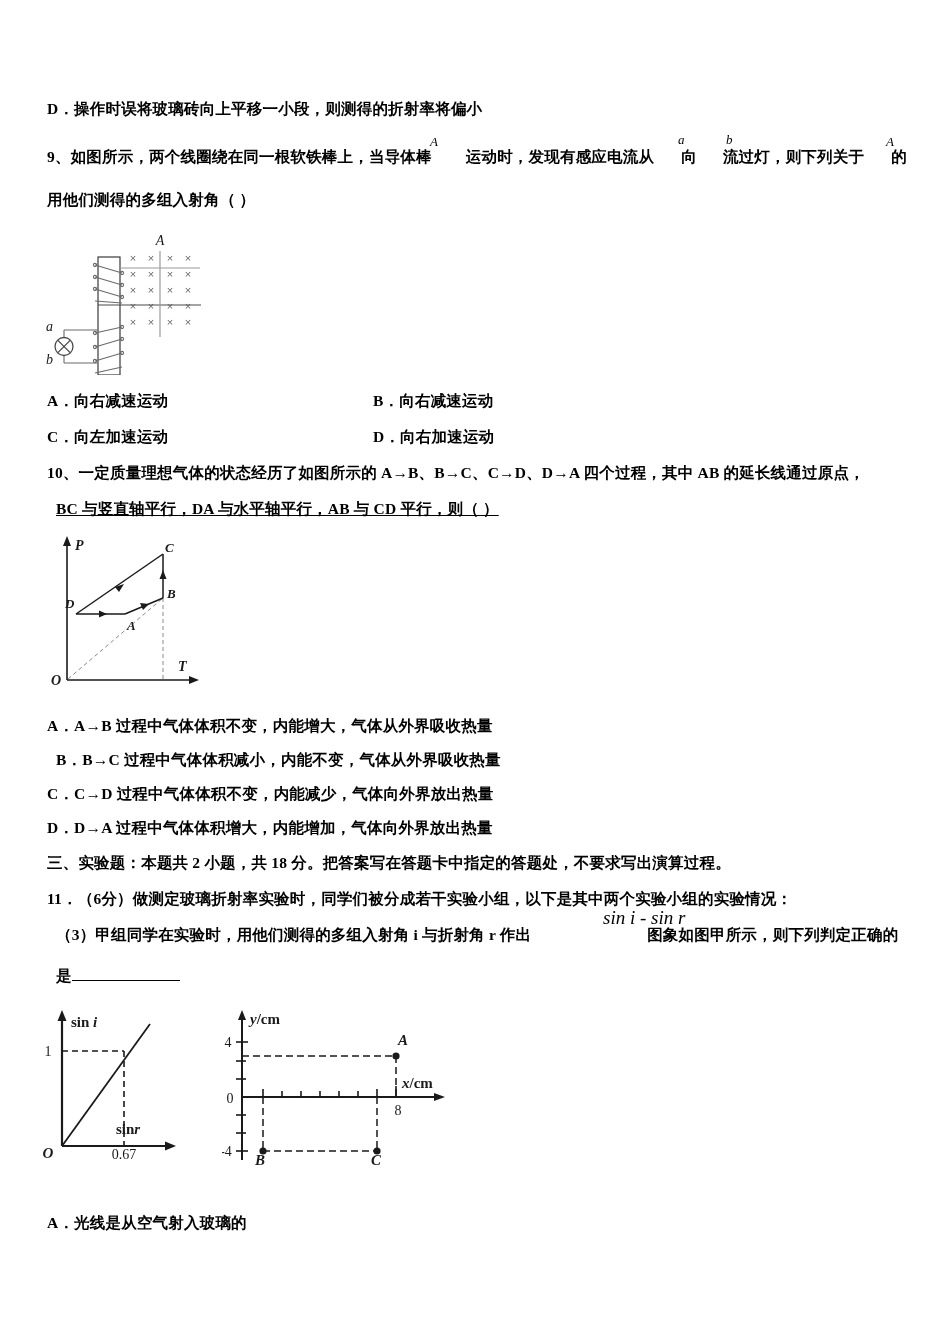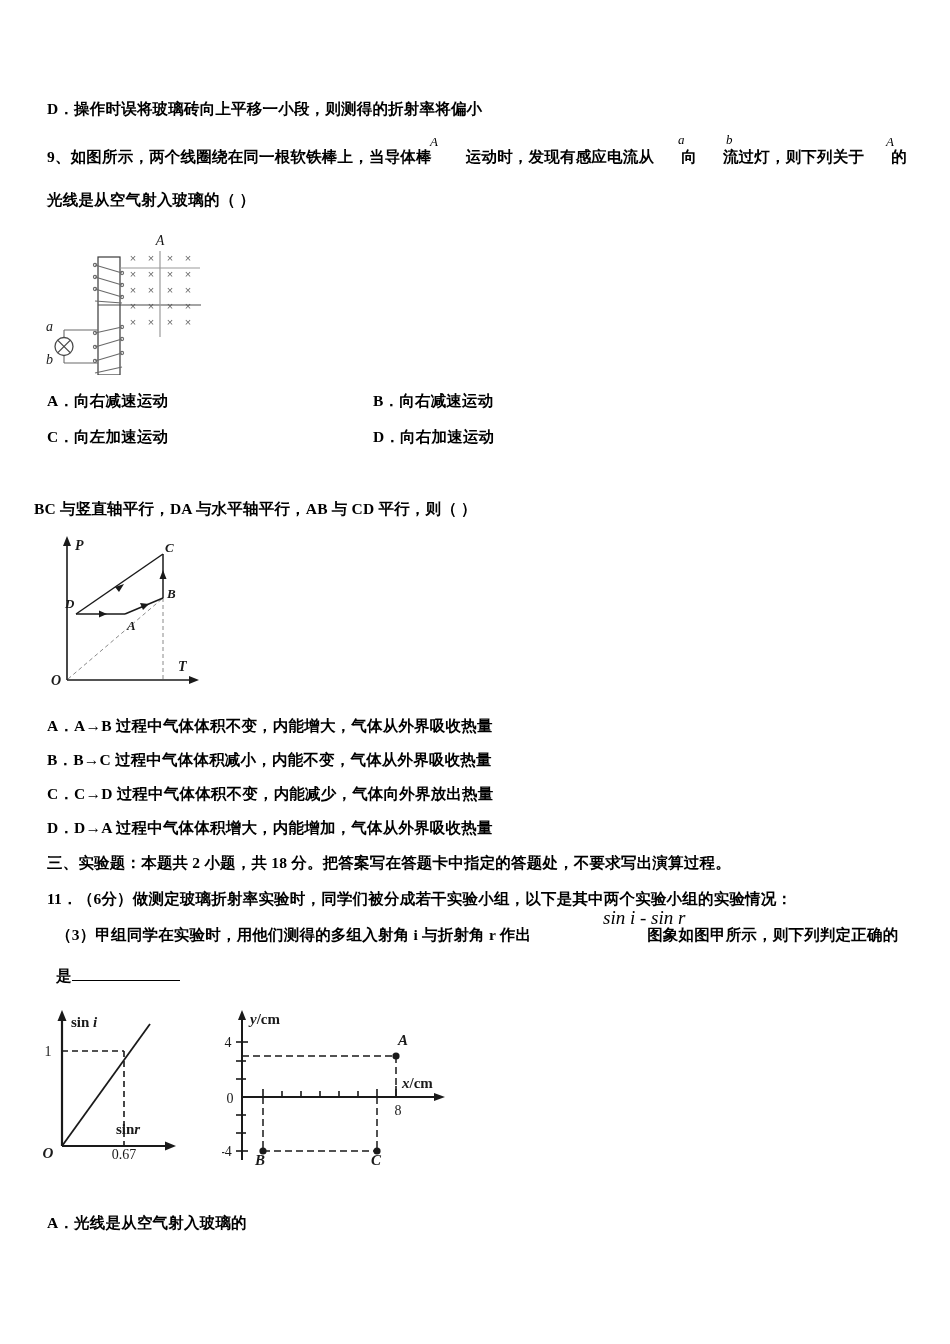--- a/index.html
+++ b/index.html
@@ -58,21 +58,21 @@
 
   <div class="line" style="left:47px; top:147px;">
     <span class="bold">9、</span><span class="bold">如图所示，两个线圈绕在同一根软铁棒上，当导体棒</span><span style="display:inline-block;width:34px;"></span><span class="bold">运动时，发现有感应电流从</span><span style="display:inline-block;width:27px;"></span><span class="bold">向</span><span style="display:inline-block;width:26px;"></span><span class="bold">流过灯，则下列关于</span><span style="display:inline-block;width:27px;"></span><span class="bold">的</span>
   </div>
   <div class="sup-frag" style="left:430px; top:134px;">A</div>
   <div class="sup-frag" style="left:678px; top:132px;">a</div>
   <div class="sup-frag" style="left:726px; top:132px;">b</div>
   <div class="sup-frag" style="left:886px; top:134px;">A</div>
 
   <div class="line" style="left:47px; top:190px;">
-    <span class="bold">光线是从空气射入玻璃的（   ）</span>
+    <span class="bold">用他们测得的多组入射角（   ）</span>
   </div>
 
   <div class="fig" style="left:40px; top:225px;">
     <svg width="250" height="150" viewBox="0 0 250 150">
 
       <rect x="58" y="32" width="22" height="118" fill="none" stroke="#3a3a3a" stroke-width="1.2"></rect>
 
       <g stroke="#6a6a6a" stroke-width="1.1" fill="none">
         <path d="M55,40 L82,48"></path>
         <path d="M55,52 L82,60"></path>
@@ -154,21 +154,24 @@
   <div class="line" style="left:373px; top:391px;">
     <span class="opt-letter">B．</span><span class="bold">向右减速运动</span>
   </div>
   <div class="line" style="left:47px; top:427px;">
     <span class="opt-letter">C．</span><span class="bold">向左加速运动</span>
   </div>
   <div class="line" style="left:373px; top:427px;">
     <span class="opt-letter">D．</span><span class="bold">向右加速运动</span>
   </div>
 
-  <div class="line" style="left:34px; top:499px;">
+  <div class="line" style="left:47px; top:463px;">
+    <span class="bold">10、</span><span class="bold">一定质量理想气体的状态经历了如图所示的 A→B、B→C、C→D、D→A 四个过程，其中 AB 的延长线通过原点，</span>
+  </div>
+  <div class="line" style="left:56px; top:499px;text-decoration:underline;">
     <span class="bold">BC 与竖直轴平行，DA 与水平轴平行，AB 与 CD 平行，则（   ）</span>
   </div>
 
   <div class="fig" style="left:45px; top:528px;">
     <svg width="220" height="160" viewBox="0 0 220 160">
 
       <g stroke="#1a1a1a" stroke-width="1.6" fill="none">
         <path d="M22,152 L22,14"></path>
         <path d="M22,152 L148,152"></path>
       </g>
@@ -199,28 +202,28 @@
       <text x="82" y="102" font-family="Liberation Serif, serif" font-size="13" font-style="italic" font-weight="bold" fill="#1a1a1a">A</text>
       <text x="122" y="70" font-family="Liberation Serif, serif" font-size="13" font-style="italic" font-weight="bold" fill="#1a1a1a">B</text>
       <text x="120" y="24" font-family="Liberation Serif, serif" font-size="13" font-style="italic" font-weight="bold" fill="#1a1a1a">C</text>
       <text x="20" y="80" font-family="Liberation Serif, serif" font-size="13" font-style="italic" font-weight="bold" fill="#1a1a1a">D</text>
     </svg>
   </div>
 
   <div class="line" style="left:47px; top:716px;">
     <span class="opt-letter">A．</span><span class="bold">A→B 过程中气体体积不变，内能增大，气体从外界吸收热量</span>
   </div>
-  <div class="line" style="left:47px; top:750px;">
+  <div class="line" style="left:56px; top:750px;">
     <span class="opt-letter">B．</span><span class="bold">B→C 过程中气体体积减小，内能不变，气体从外界吸收热量</span>
   </div>
   <div class="line" style="left:47px; top:784px;text-align:center;">
     <span class="opt-letter">C．</span><span class="bold">C→D 过程中气体体积不变，内能减少，气体向外界放出热量</span>
   </div>
   <div class="line" style="left:47px; top:818px;">
-    <span class="opt-letter">D．</span><span class="bold">D→A 过程中气体体积增大，内能增加，气体从外界吸收热量</span>
+    <span class="opt-letter">D．</span><span class="bold">D→A 过程中气体体积增大，内能增加，气体向外界放出热量</span>
   </div>
 
   <div class="line" style="left:47px; top:853px;">
     <span class="bold">三、实验题：本题共 2 小题，共 18 分。把答案写在答题卡中指定的答题处，不要求写出演算过程。</span>
   </div>
 
   <div class="line" style="left:47px; top:889px;font-family:Liberation Serif, serif;">
     <span class="bold">11．</span><span class="bold">（6分）</span><span class="bold">做测定玻璃折射率实验时，同学们被分成若干实验小组，以下是其中两个实验小组的实验情况：</span>
   </div>
 

